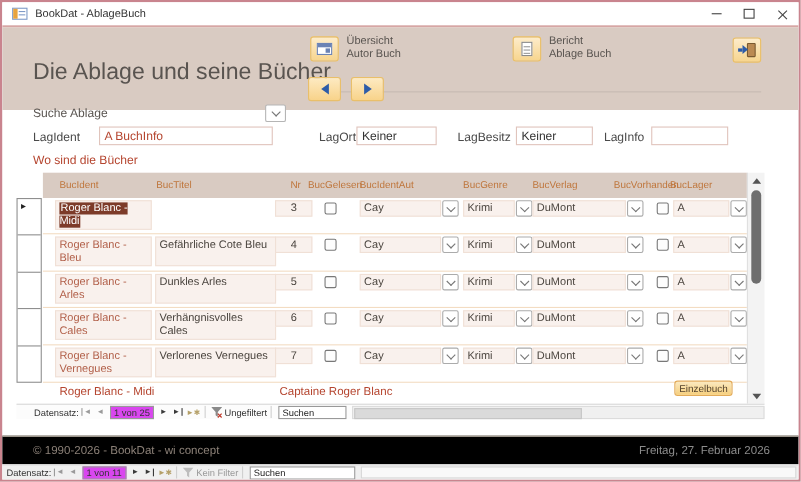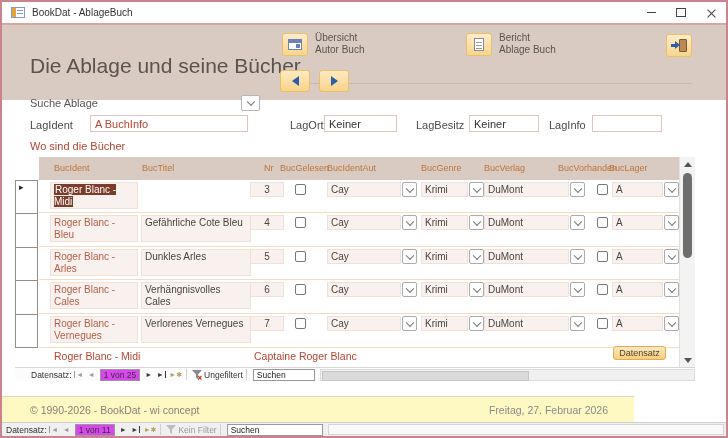--- a/index.html
+++ b/index.html
@@ -84,21 +84,21 @@
   .nb .b{width:1px;height:7px;background:currentColor;margin:0 1px;}
   .gray{color:#9a9a9a;}.dark{color:#3a3a3a;}.gold{color:#b5a068;}
   .posbox{height:12px;background:#d946ef;border:1px solid #999;box-sizing:border-box;padding:0 3px;display:flex;align-items:center;margin:0 2px;font-size:8.5px;}
   .srchbox{height:12px;background:#fff;border:1px solid #999;box-sizing:border-box;padding:0 3px;display:flex;align-items:center;margin:0 3px;font-size:8.5px;color:#222;}
   .vline{width:1px;height:11px;background:#d0d0d0;margin:0 3px;}
   .hsb{flex:1;height:12px;background:#f0f0f0;border:1px solid #dcdcdc;box-sizing:border-box;margin-left:2px;position:relative;}
   .hsb .thumb{position:absolute;left:1px;top:1px;height:8px;width:55%;background:#dadada;border:1px solid #c6c6c6;}
   .sunken{flex:1;height:11px;background:#f9f9f9;border:1px solid #d5d5d5;box-sizing:border-box;margin:0 2px;}
   .funnel{margin:0 2px;}
   
-  .ffoot{position:absolute;left:0;top:394px;width:632px;height:26px;background:#fef9c3;border-top:1px solid #ded5c6;box-sizing:border-box;}
+  .ffoot{position:absolute;left:0;top:394px;width:724px;height:26px;background:#000000;border-top:1px solid #ded5c6;box-sizing:border-box;}
   .copy{position:absolute;left:28px;top:7px;font-size:10.5px;color:#8c8178;}
   .fdate{position:absolute;right:26px;top:7px;font-size:10.5px;color:#8c8c8c;}
 </style>
 </head>
 <body>
 
 <div class="win">
 
   <div class="titlebar">
     <span class="appicon">
@@ -326,21 +326,21 @@
         <span class="t-up"></span>
       </span>
     <span class="thumb"></span>
     <span class="dn">
         <span class="t-dn"></span>
       </span>
   </div>
 
   <div class="sfoot" style="left:52px">Roger Blanc - Midi</div>
   <div class="sfoot" style="left:252px">Captaine Roger Blanc</div>
-  <div class="einzel">Datensatz</div>
+  <div class="einzel">Einzelbuch</div>
 
   <div class="recnav rn-sub">
     <span style="margin-left:16px">Datensatz:</span>
     <span class="nb gray"><span class="b"></span>◄</span>
     <span class="nb gray">◄</span>
     <span class="posbox">1 von 25</span>
     <span class="nb dark">►</span>
     <span class="nb dark">►<span class="b"></span></span>
     <span class="nb gold">►✱</span>
     <span class="vline"></span>

